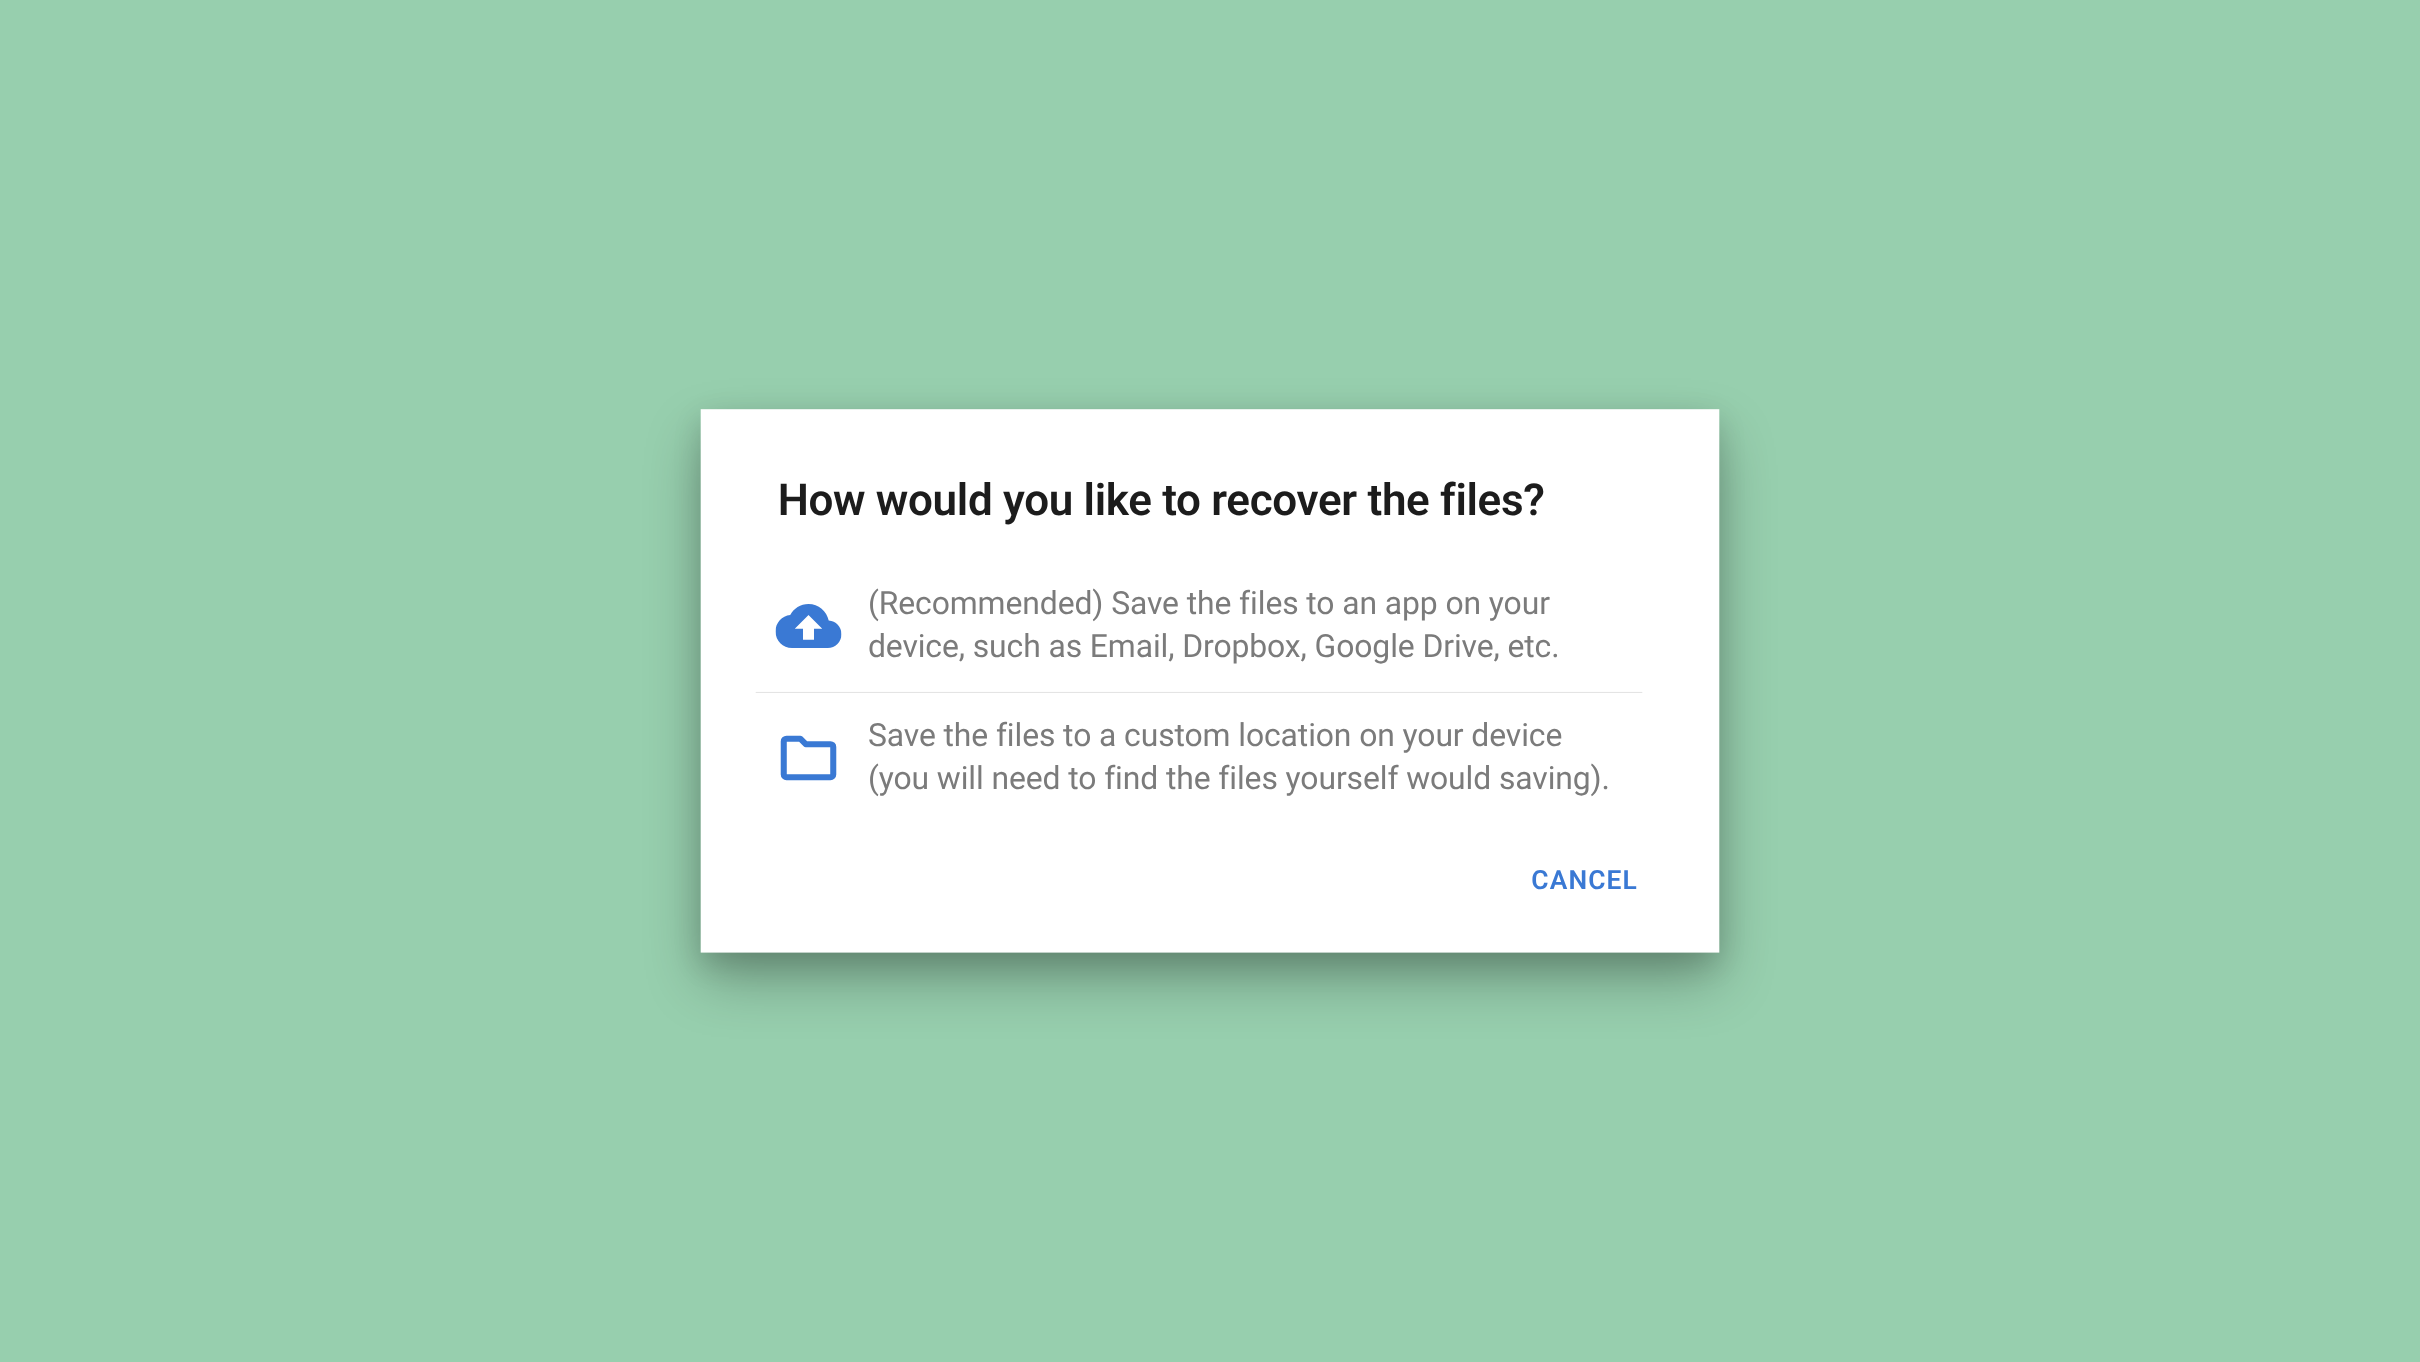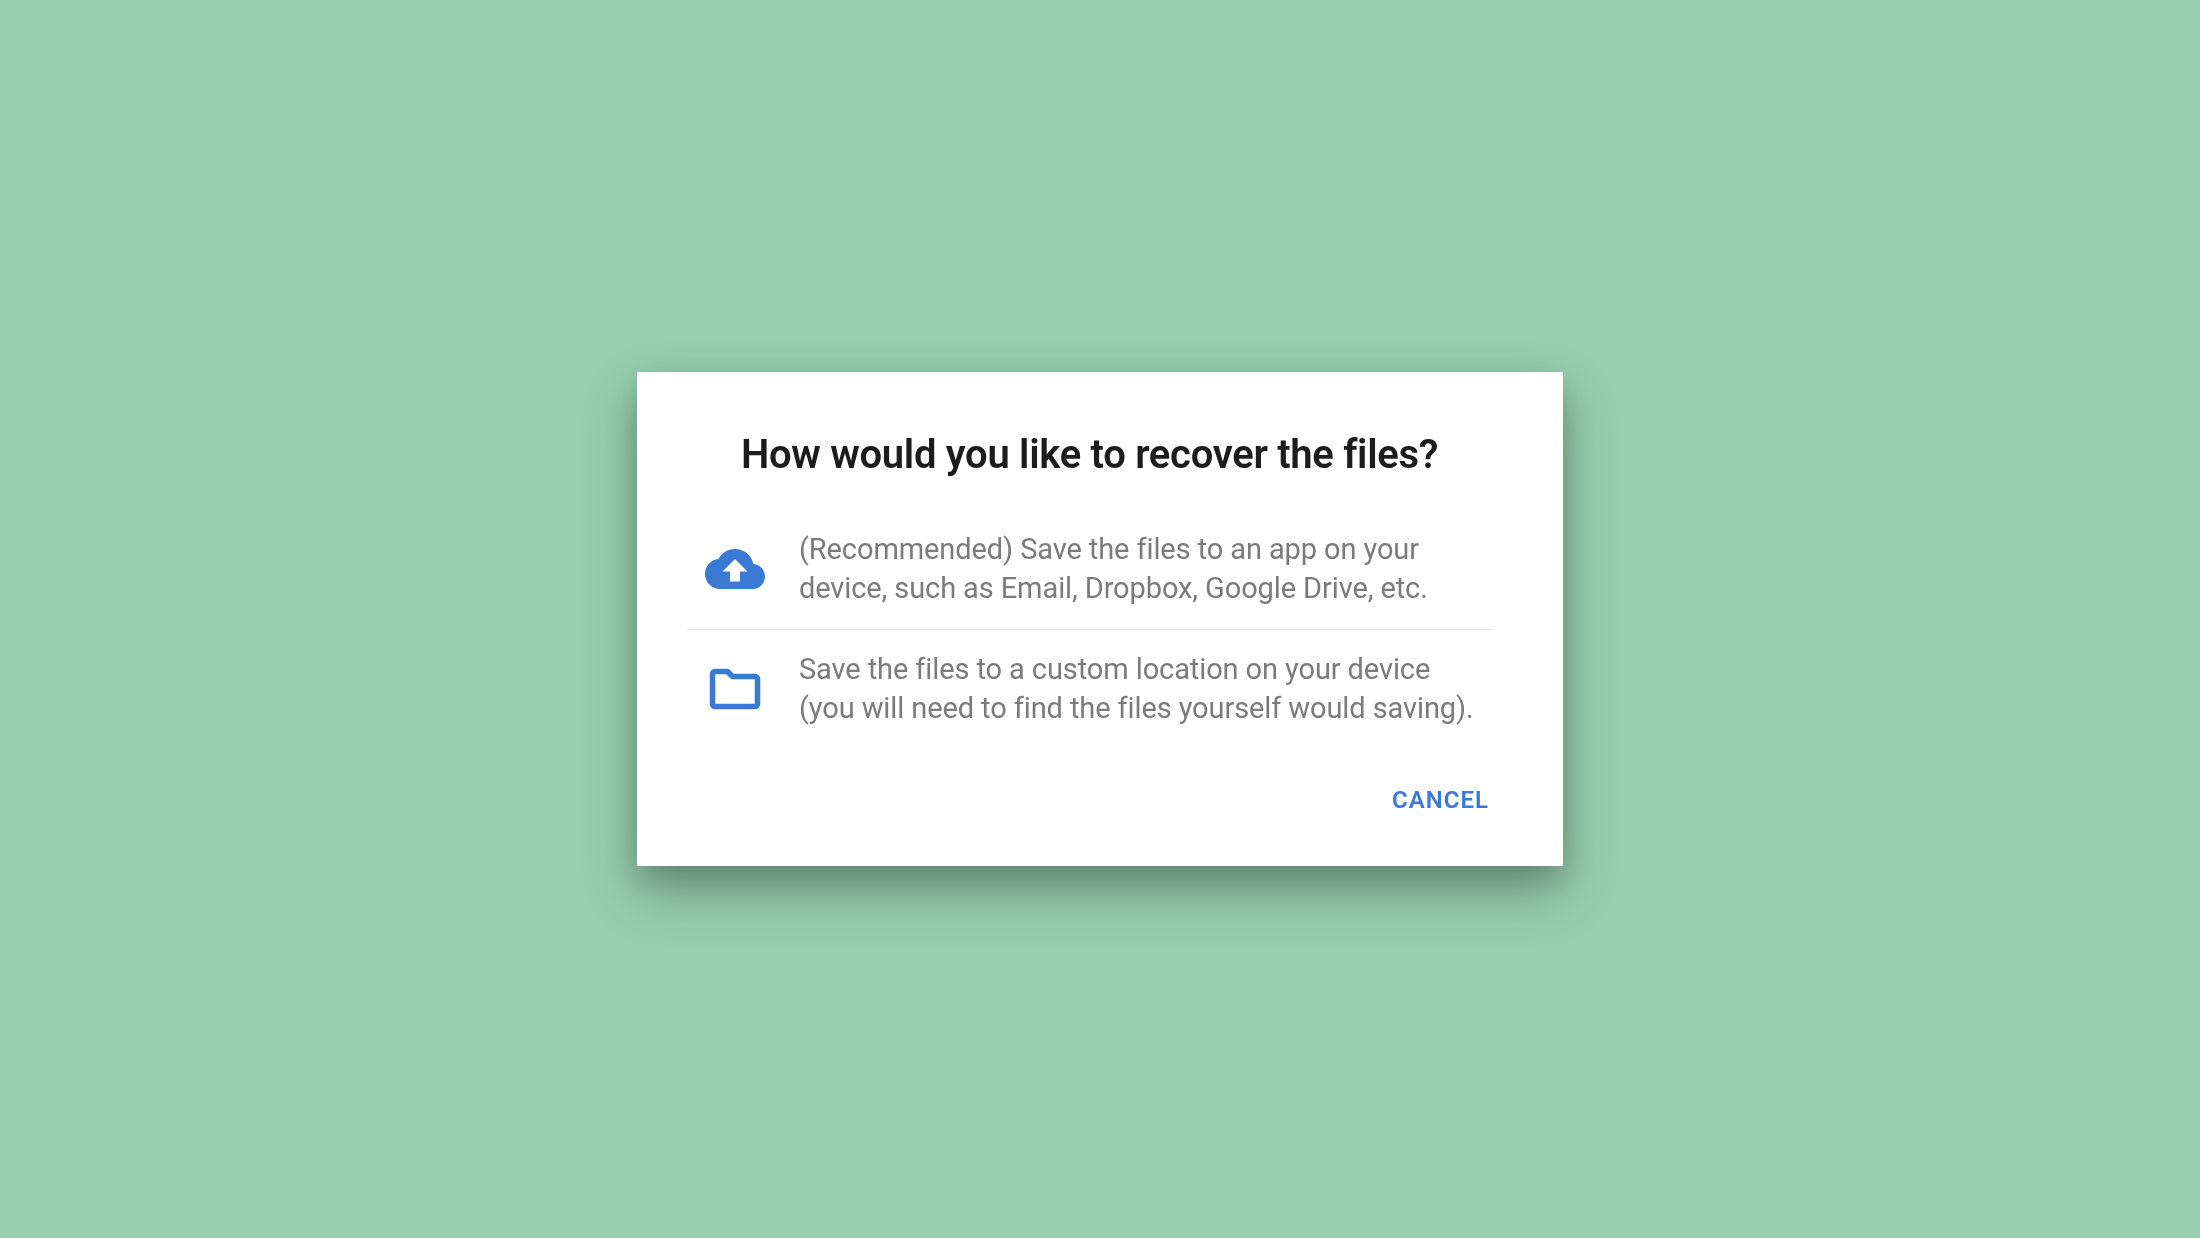--- a/index.html
+++ b/index.html
@@ -20,30 +20,30 @@
       width: 926px;
       background: #ffffff;
       box-shadow: 0 25px 50px rgba(0,0,0,0.28), 0 10px 25px rgba(0,0,0,0.15);
       padding: 0;
     }
     .dialog-title {
       font-size: 40px;
       font-weight: 600;
       color: #1c1c1c;
       line-height: 1.25;
-      padding: 58px 70px 30px 104px;
+      padding: 58px 70px 30px 70px;
       letter-spacing: -0.3px;
     }
     .option-list {
       padding: 0 70px 0 50px;
     }
     .option {
       display: flex;
       align-items: center;
-      gap: 34px;
+      gap: 24px;
       padding: 20px 18px 20px 18px;
       cursor: pointer;
       border-bottom: 1px solid #e4e4e4;
     }
     .option:last-of-type {
       border-bottom: none;
     }
     .option-icon {
       width: 60px;
       height: 60px;

